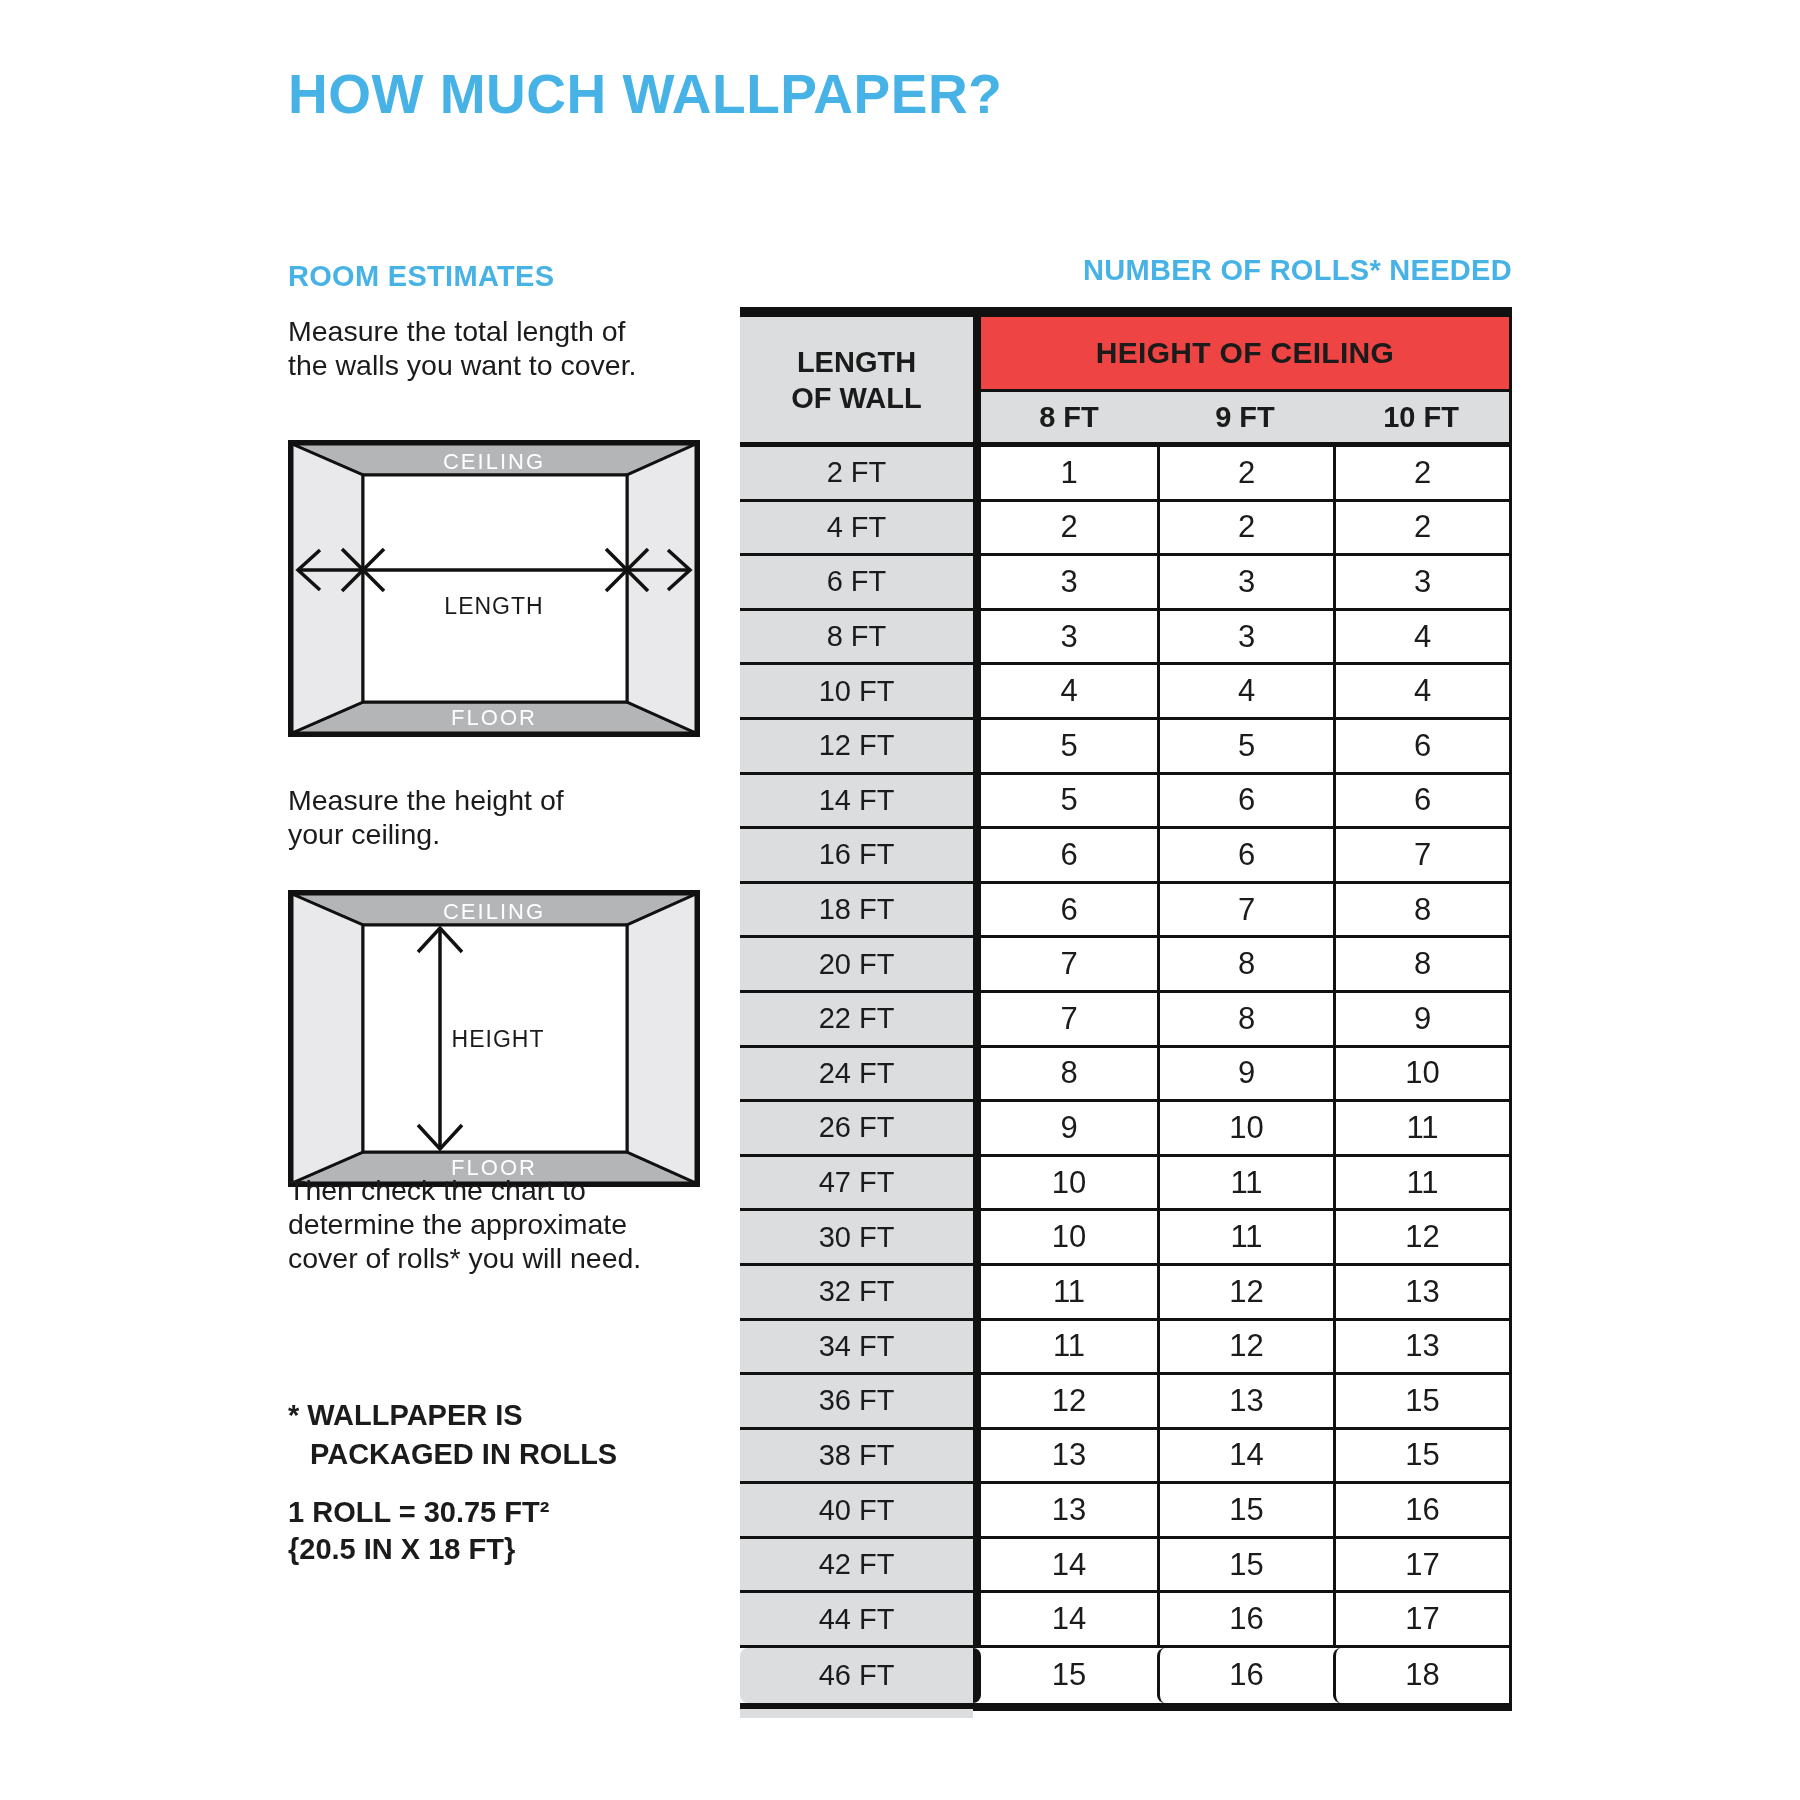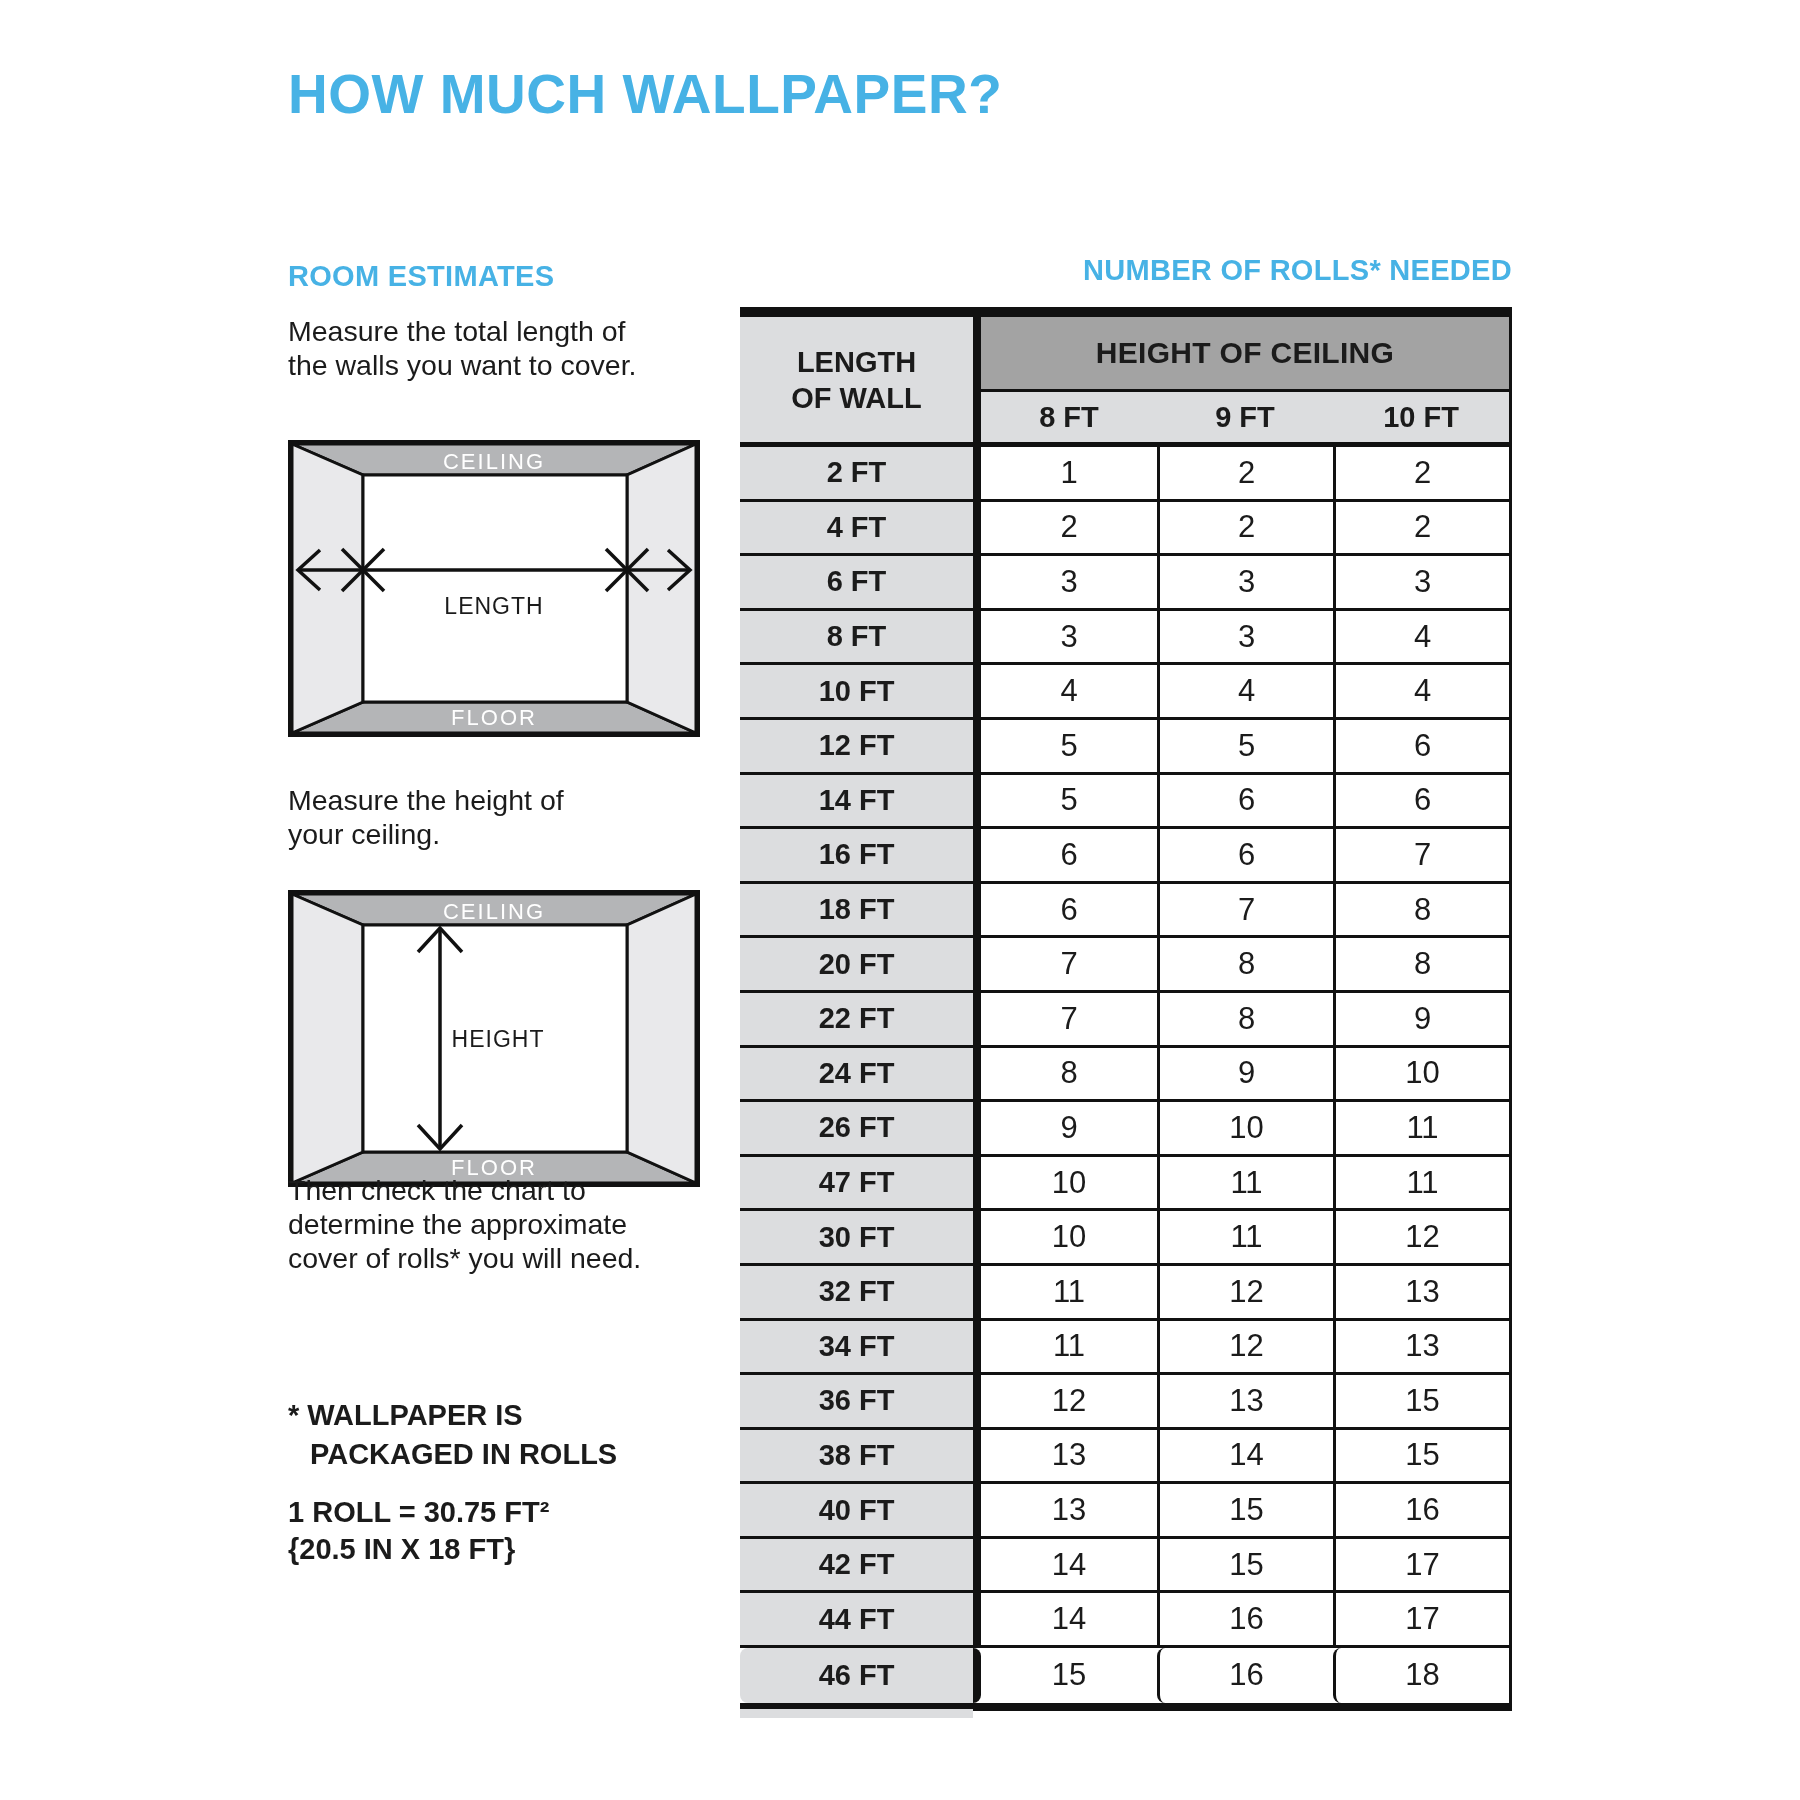--- a/index.html
+++ b/index.html
@@ -71,35 +71,35 @@
   .corner {
     grid-column: 1; grid-row: 1 / 3;
     background: #DCDDDF;
     border-right: 8px solid #111;
     border-bottom: 5px solid #111;
     flex-direction: column;
     font-size: 29px; font-weight: bold; line-height: 36px;
   }
   .ghead {
     grid-column: 2 / 5; grid-row: 1;
-    background: #a3a3a3;
+    background: #ef4444;
     border-bottom: 3px solid #111;
     font-size: 30px; font-weight: bold; letter-spacing: 0.3px;
   }
   .subhead {
     grid-row: 2;
     background: #DCDDDF;
     border-bottom: 5px solid #111;
     font-size: 29px; font-weight: bold;
   }
   .rowlab {
     background: #DCDDDF;
     border-right: 8px solid #111;
     border-bottom: 3px solid #111;
-    font-size: 29px; font-weight: bold;
+    font-size: 29px; font-weight: normal;
   }
   .val {
     background: #ffffff;
     border-bottom: 3px solid #111;
     font-size: 31px;
   }
   .val.c1, .val.c2 { border-left: 3px solid #111; }
   .cell.lastrow { border-bottom: none; border-radius: 8px; }
 
   .sliver { left: 740px; top: 1709px; width: 233px; height: 9px; background: #DCDDDF; }

